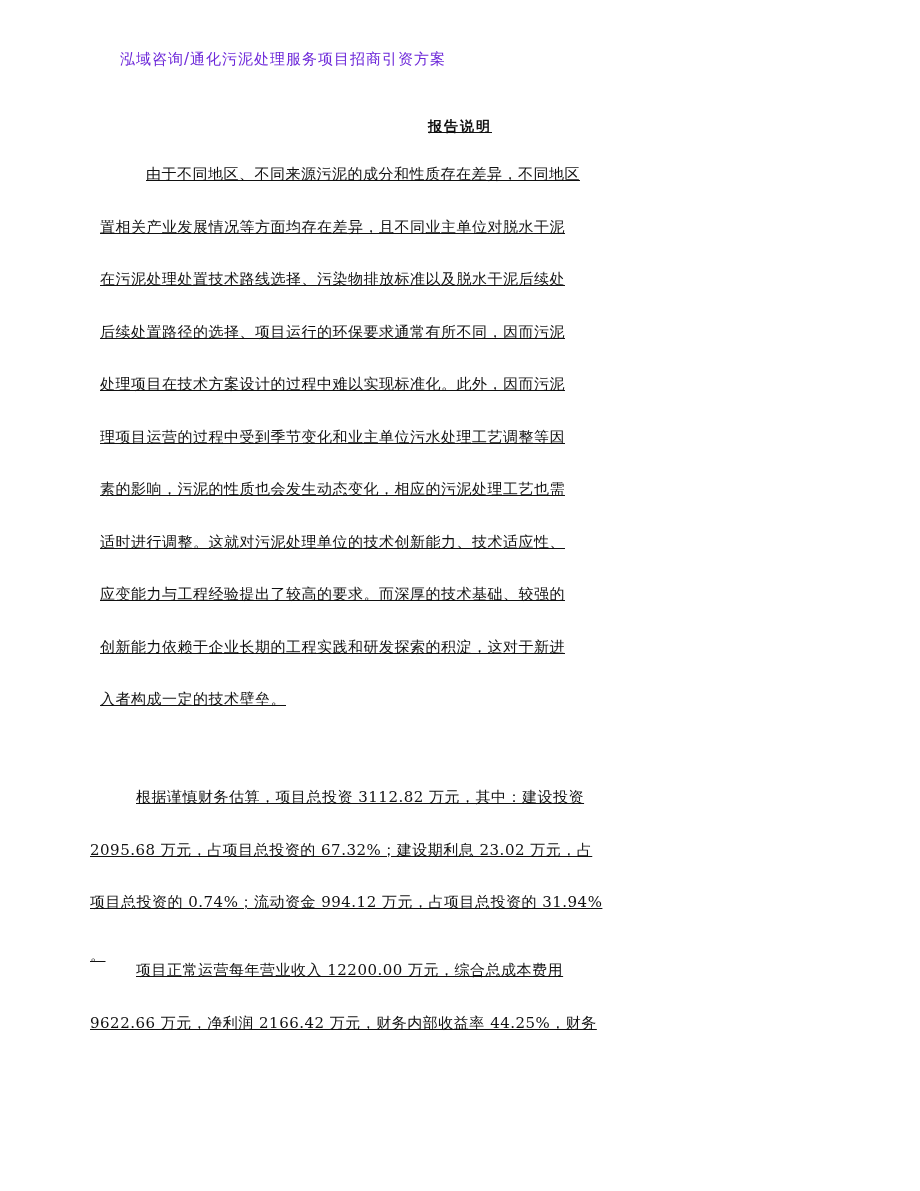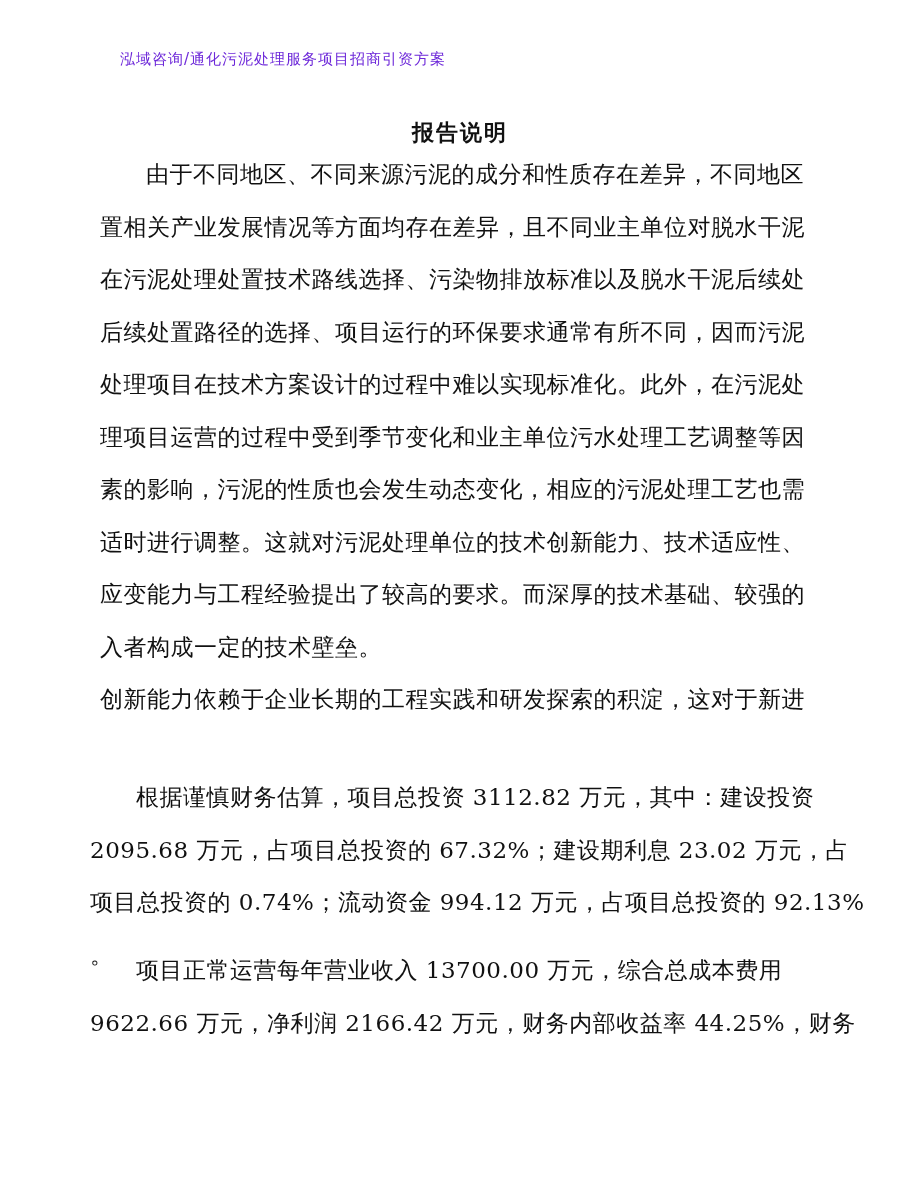--- a/index.html
+++ b/index.html
@@ -1,54 +1,54 @@
 <!DOCTYPE html>
 <html><head>
 <meta charset="utf-8">
 <style>
   html, body { margin: 0; padding: 0; background: #ffffff; }
   body { width: 920px; height: 1191px; position: relative; overflow: hidden;
          font-family: "DejaVu Serif", "Liberation Serif", serif; color: #111; }
   .header { position: absolute; left: 90px; top: 50px; font-size: 15px; color: #6d28d9;
             letter-spacing: 1px; font-family: "DejaVu Sans", sans-serif; margin-left: 30px; }
   .title { position: absolute; left: 0; width: 920px; top: 118px; text-align: center;
-           font-size: 22px; font-weight: bold; letter-spacing: 2px;
-           font-family: "DejaVu Sans", sans-serif; }
-  .para { position: absolute; left: 100px; width: 730px; font-size: 23px;
-          line-height: 52.5px; text-align: justify; text-align-last: left; }
+           font-size: 14px; font-weight: bold; letter-spacing: 2px;
+           font-family: "DejaVu Sans", sans-serif; text-decoration: underline; }
+  .para { position: absolute; left: 100px; width: 730px; font-size: 15px;
+          line-height: 52.5px; text-align: justify; text-align-last: left; text-decoration: underline; }
   .line { display: block; white-space: nowrap; letter-spacing: 0.5px; }
   .indent { padding-left: 46px; }
   #p1 { top: 132px; }
   #p2 { top: 735px; }
   #p3 { top: 942px; }
 </style>
 </head>
 <body>
 
 <div class="header">泓域咨询/通化污泥处理服务项目招商引资方案</div>
 
 <div class="title">报告说明</div>
 
 <div class="para" id="p1" style="top:148px;">
   <span class="line indent">由于不同地区、不同来源污泥的成分和性质存在差异，不同地区</span>
   <span class="line">置相关产业发展情况等方面均存在差异，且不同业主单位对脱水干泥</span>
   <span class="line">在污泥处理处置技术路线选择、污染物排放标准以及脱水干泥后续处</span>
   <span class="line">后续处置路径的选择、项目运行的环保要求通常有所不同，因而污泥</span>
-  <span class="line">处理项目在技术方案设计的过程中难以实现标准化。此外，在污泥处</span>
+  <span class="line">处理项目在技术方案设计的过程中难以实现标准化。此外，因而污泥</span>
   <span class="line">理项目运营的过程中受到季节变化和业主单位污水处理工艺调整等因</span>
   <span class="line">素的影响，污泥的性质也会发生动态变化，相应的污泥处理工艺也需</span>
   <span class="line">适时进行调整。这就对污泥处理单位的技术创新能力、技术适应性、</span>
   <span class="line">应变能力与工程经验提出了较高的要求。而深厚的技术基础、较强的</span>
+  <span class="line">创新能力依赖于企业长期的工程实践和研发探索的积淀，这对于新进</span>
   <span class="line">入者构成一定的技术壁垒。</span>
-  <span class="line">创新能力依赖于企业长期的工程实践和研发探索的积淀，这对于新进</span>
 </div>
 
 <div class="para" id="p2" style="top:771px; left:90px; width:740px;">
   <span class="line indent">根据谨慎财务估算，项目总投资 3112.82 万元，其中：建设投资</span>
   <span class="line">2095.68 万元，占项目总投资的 67.32%；建设期利息 23.02 万元，占</span>
-  <span class="line">项目总投资的 0.74%；流动资金 994.12 万元，占项目总投资的 92.13%</span>
+  <span class="line">项目总投资的 0.74%；流动资金 994.12 万元，占项目总投资的 31.94%</span>
   <span class="line">。</span>
 </div>
 
 <div class="para" id="p3" style="top:944px; left:90px; width:740px;">
-  <span class="line indent">项目正常运营每年营业收入 13700.00 万元，综合总成本费用</span>
+  <span class="line indent">项目正常运营每年营业收入 12200.00 万元，综合总成本费用</span>
   <span class="line">9622.66 万元，净利润 2166.42 万元，财务内部收益率 44.25%，财务</span>
 </div>
 
 </body></html>

